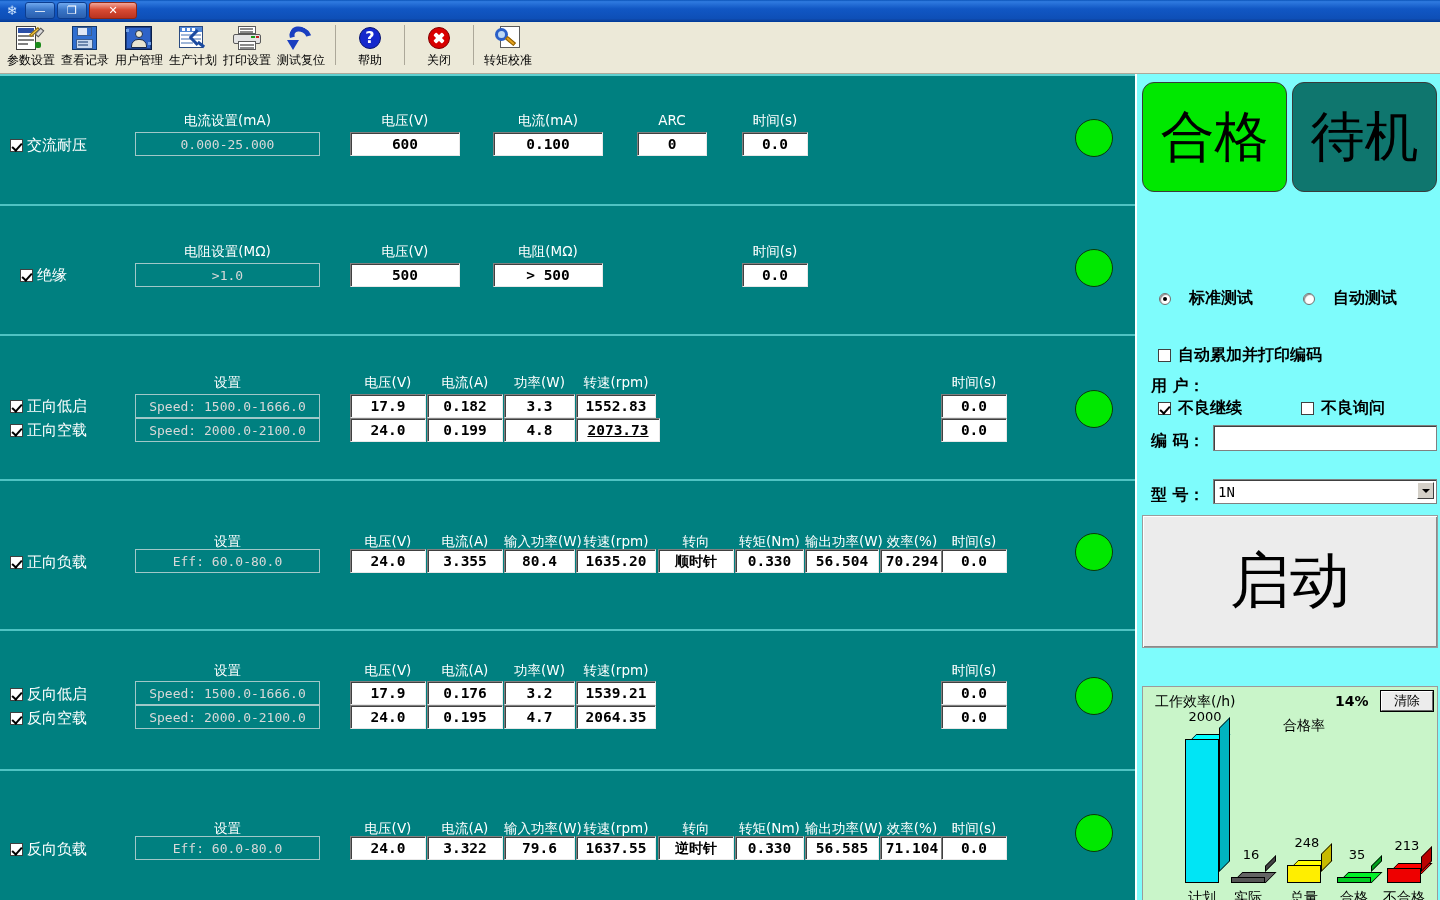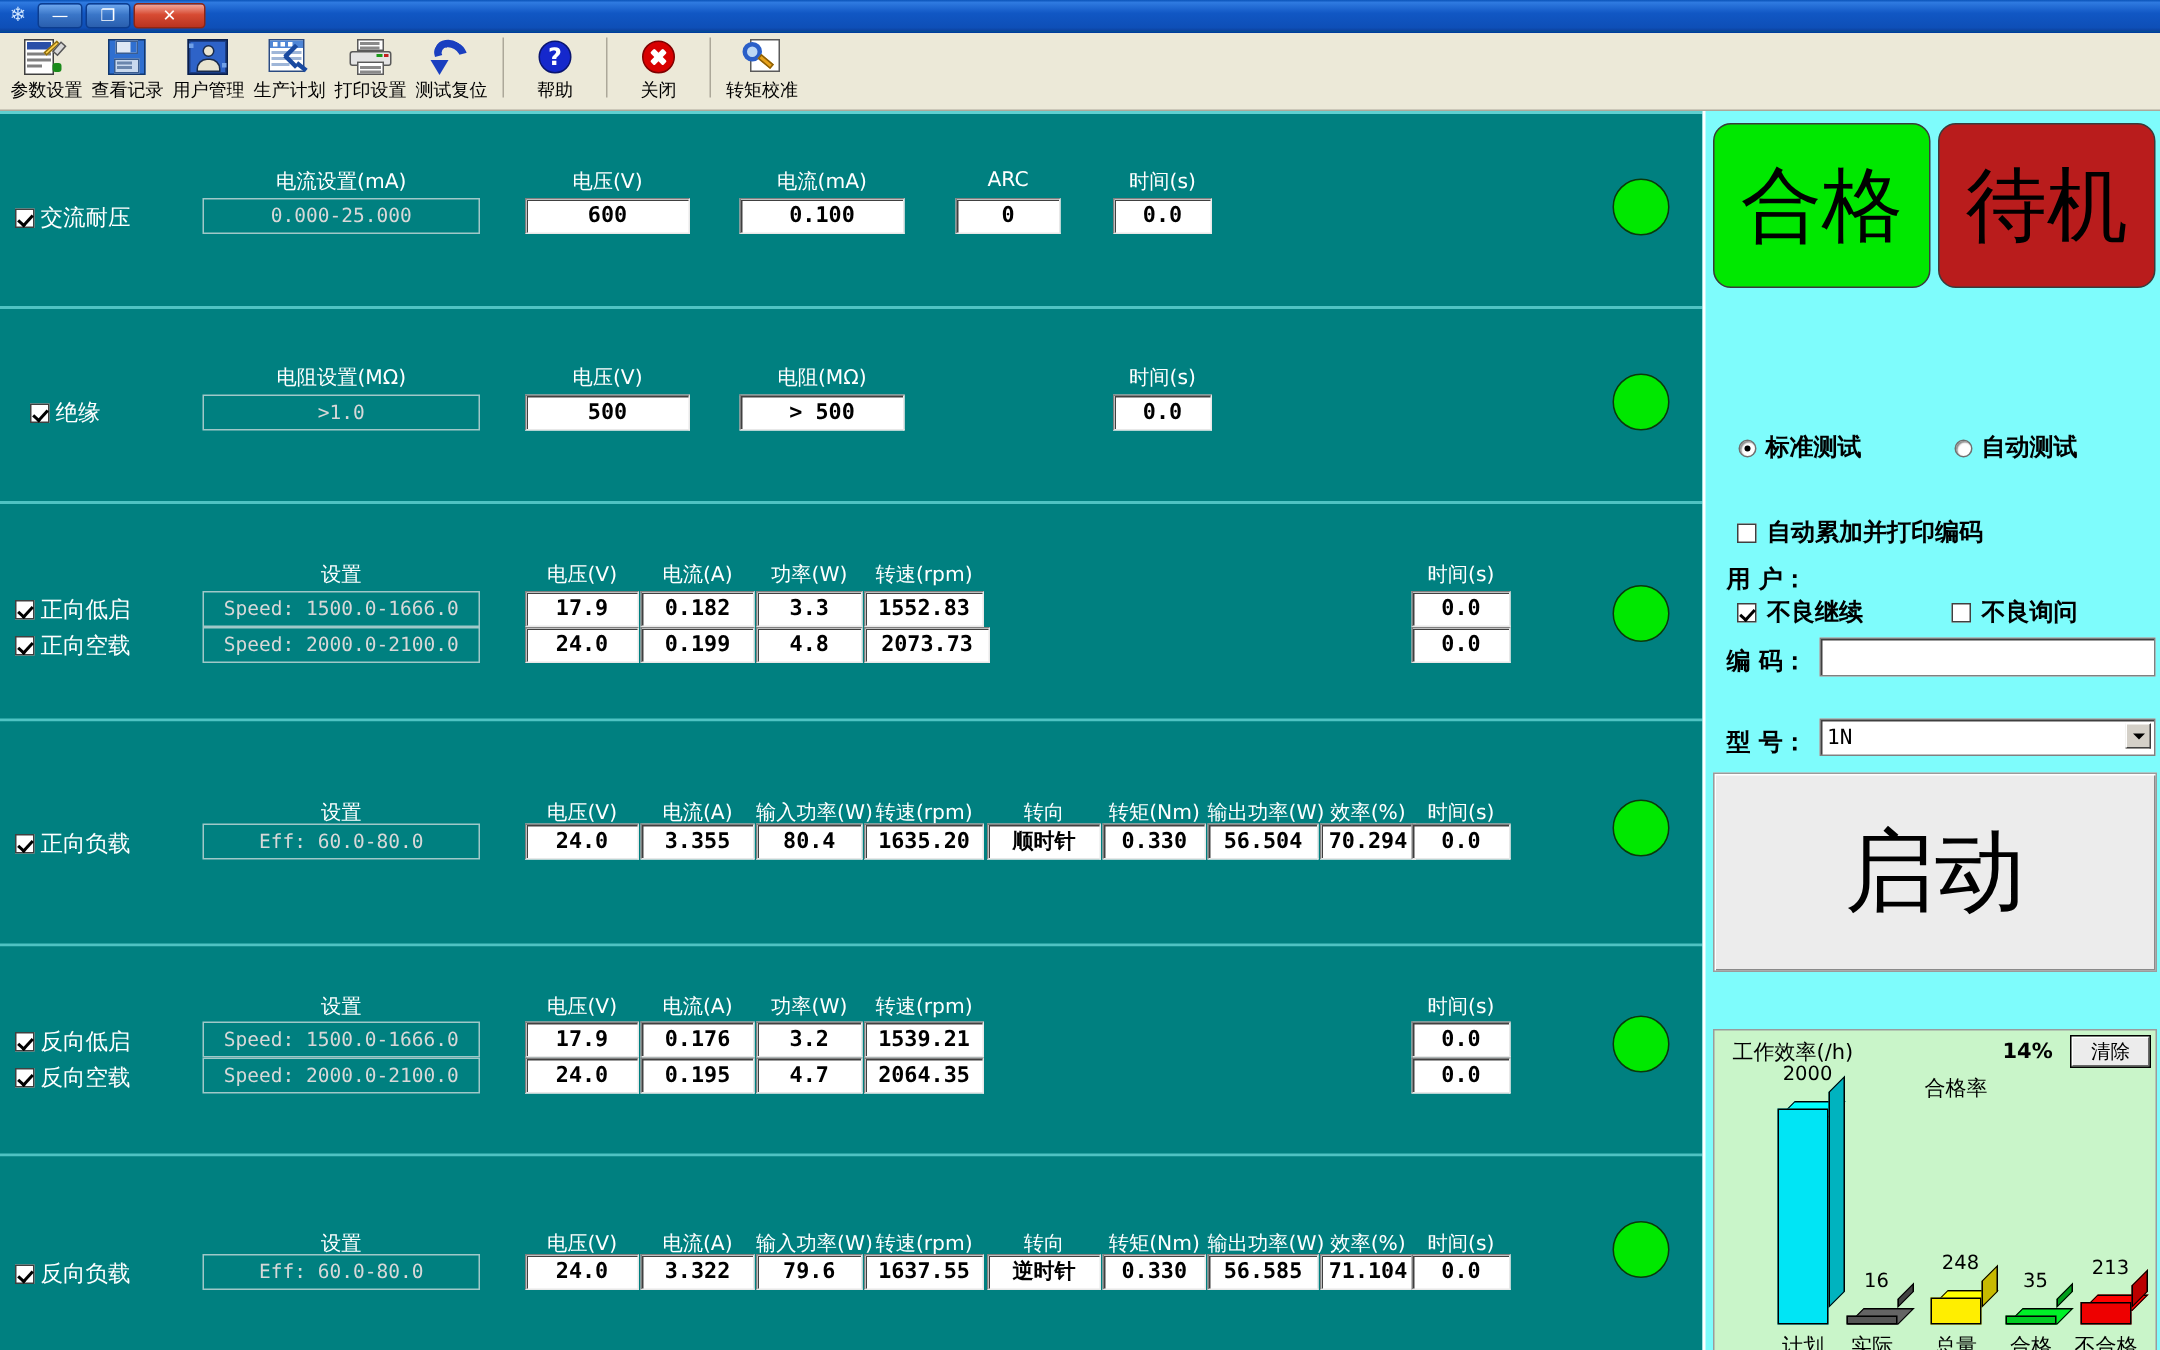--- a/index.html
+++ b/index.html
@@ -123,24 +123,24 @@
     position: absolute; left: 1135px; top: 74px; width: 305px; height: 826px;
     background: #7efcfc;
     border-left: 2px solid #ffffff;
   }
   .bigbtn {
     position: absolute; border-radius: 12px; border: 1px solid #3a3a3a;
     display: flex; align-items: center; justify-content: center;
     font-size: 54px; color: #000; font-family: "DejaVu Sans", sans-serif;
   }
   .bigbtn.pass { background: #00e800; }
-  .bigbtn.standby { background: #b91c1c; }
+  .bigbtn.standby { background: #0f766e; }
 
   .radio {
-    position: absolute; display: flex; align-items: center; gap: 6px;
+    position: absolute; display: flex; align-items: center; gap: 18px;
     font-size: 16px; color: #000; font-weight: bold; white-space: nowrap;
     font-family: "DejaVu Sans", sans-serif;
   }
   .rdot {
     width: 12px; height: 12px; border-radius: 50%;
     background: #ffffff; border: 1px solid #707070;
     box-shadow: inset 1px 1px 1px rgba(0,0,0,.45);
     position: relative; flex: 0 0 auto;
   }
   .rdot.on::after {
@@ -411,21 +411,21 @@
         <div class="fld" style="left:350px; top:58px; width:76px; height:24px;">17.9</div>
         <div class="fld" style="left:350px; top:82px; width:76px; height:24px;">24.0</div>
         <div class="colhdr" style="left:427px; top:38px; width:76px;">电流(A)</div>
         <div class="fld" style="left:427px; top:58px; width:76px; height:24px;">0.182</div>
         <div class="fld" style="left:427px; top:82px; width:76px; height:24px;">0.199</div>
         <div class="colhdr" style="left:504px; top:38px; width:71px;">功率(W)</div>
         <div class="fld" style="left:504px; top:58px; width:71px; height:24px;">3.3</div>
         <div class="fld" style="left:504px; top:82px; width:71px; height:24px;">4.8</div>
         <div class="colhdr" style="left:576px; top:38px; width:80px;">转速(rpm)</div>
         <div class="fld" style="left:576px; top:58px; width:80px; height:24px;">1552.83</div>
-        <div class="fld" style="left:576px; top:82px; width:84px; height:24px;">2073.73</div>
+        <div class="fld" style="left:576px; top:82px; width:84px; height:24px;text-decoration:underline;">2073.73</div>
         <div class="colhdr" style="left:941px; top:38px; width:66px;">时间(s)</div>
         <div class="fld" style="left:941px; top:58px; width:66px; height:24px;">0.0</div>
         <div class="fld" style="left:941px; top:82px; width:66px; height:24px;">0.0</div>
         <div class="led" style="left:1075px; top:54px; background:#00e800;"></div>
       </div>
     </div>
     <div class="sec" style="top:405px; height:150px;">
       <div class="inner">
         <div class="chk" style="left:10px; top:72px;">
           <span class="chkbox on"></span>

